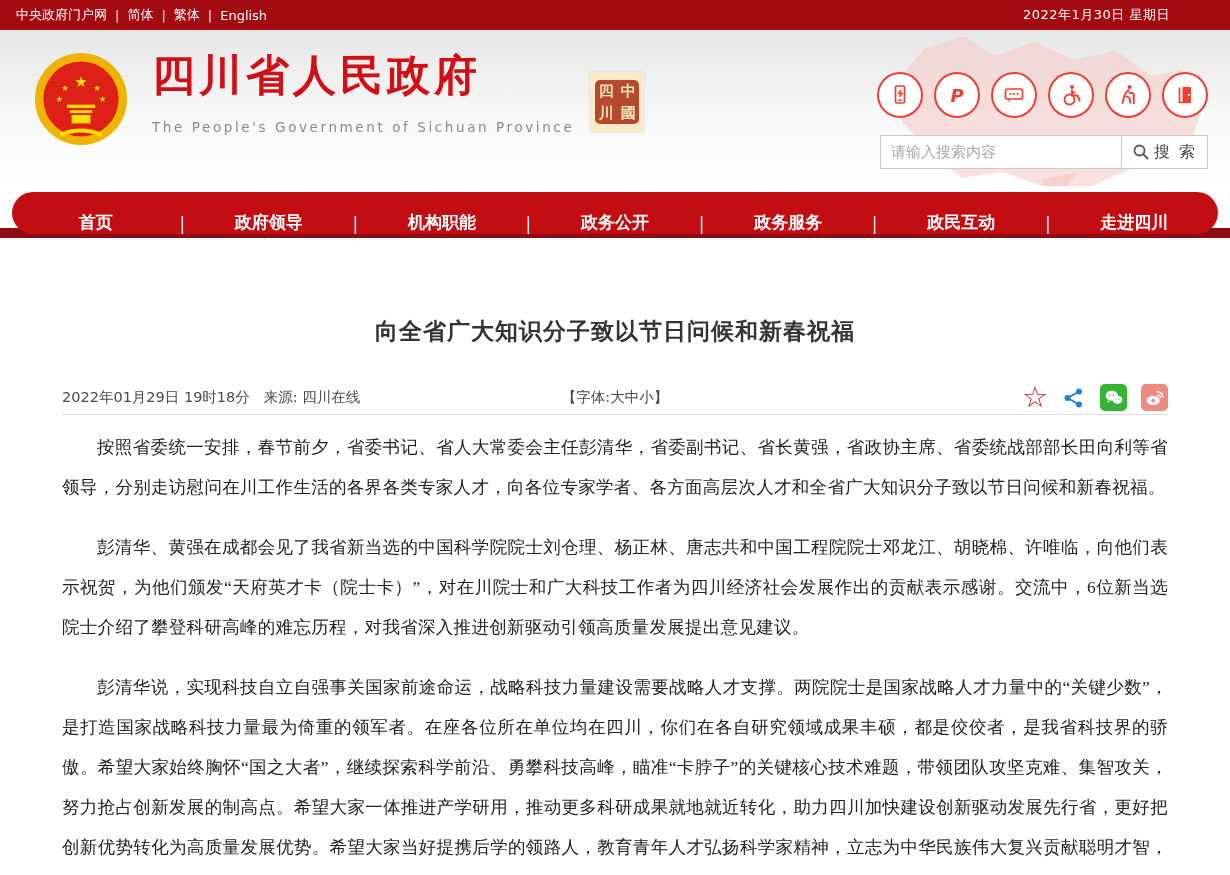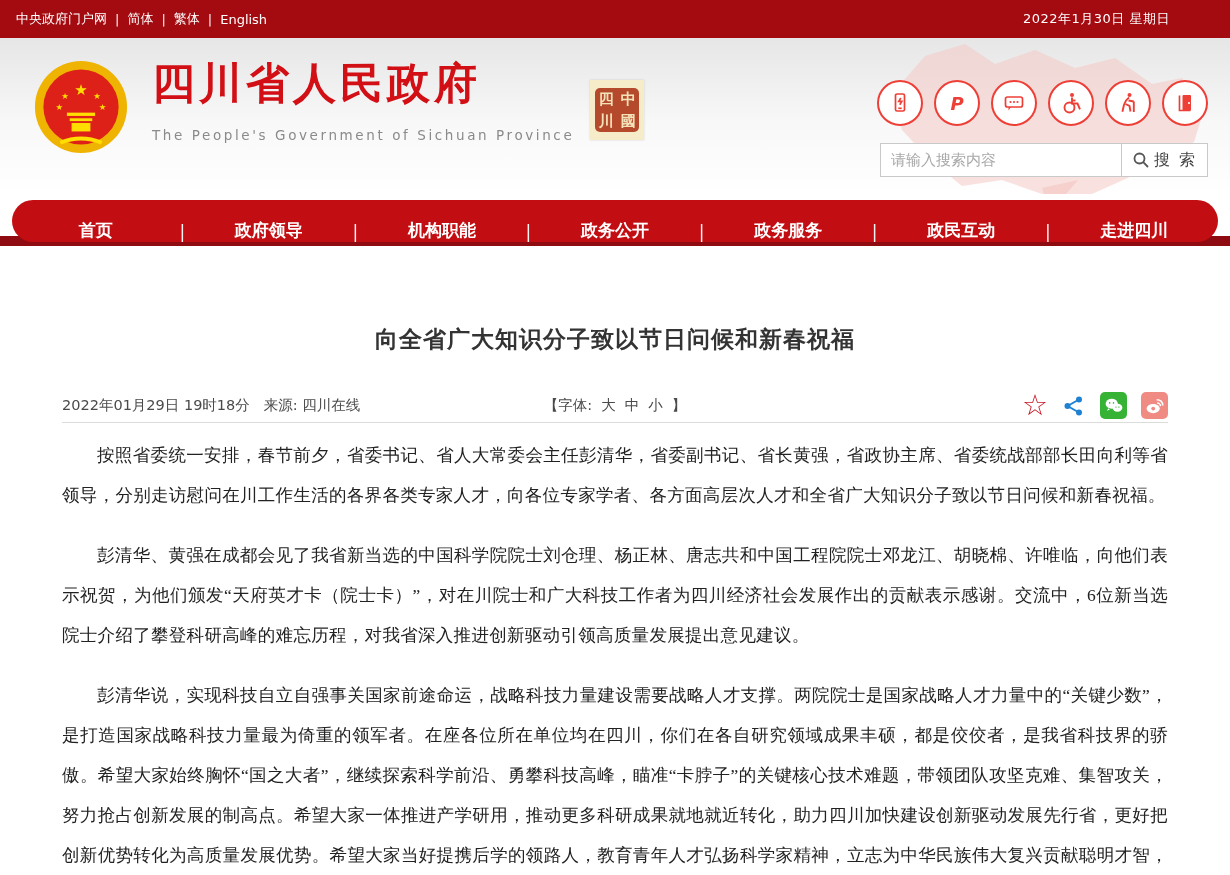--- a/index.html
+++ b/index.html
@@ -1,20 +1,20 @@
 <!DOCTYPE html>
 <html><head>
 <meta charset="utf-8">
 <style>
   * { margin:0; padding:0; box-sizing:border-box; }
   html, body { width:1230px; height:875px; overflow:hidden; background:#fff;
     font-family:"DejaVu Sans","Liberation Sans",sans-serif; }
 
   
-  .topbar { height:38px; background:#a40b11; color:#fff; display:flex;
+  .topbar { height:30px; background:#a40b11; color:#fff; display:flex;
     align-items:center; justify-content:space-between; padding:0 16px; font-size:13px; }
   .topbar-left { display:flex; align-items:center; }
   .topbar-left a { color:#fff; text-decoration:none; cursor:pointer; }
   .tb-sep { margin:0 8px; opacity:.95; }
   .topbar-date { padding-right:44px; letter-spacing:.5px; }
 
   
   .header { position:relative; height:156px; overflow:hidden;
     background:linear-gradient(#e6e6e6, #f8f8f8 55%, #ffffff); }
   .map-bg { position:absolute; right:0; top:0; pointer-events:none; }
@@ -50,21 +50,21 @@
   .nav-item { flex:1; text-align:center; cursor:pointer; white-space:nowrap; }
   .nav-sep { font-weight:normal; opacity:.95; }
 
   
   .article { padding:36px 62px 0; }
   .a-title { text-align:center; font-size:23px; color:#333; font-weight:bold; letter-spacing:1px; }
   .a-title.l2 { margin-top:30px; }
   .meta { margin-top:36px; display:flex; align-items:center; border-bottom:1px solid #dcdcdc;
     padding-bottom:2px; font-size:14.5px; color:#4a4a4a; }
   .meta-left { flex:1; display:flex; gap:14px; }
-  .meta-center { flex:0 0 auto; display:flex; gap:9px; align-items:center; }
+  .meta-center { flex:0 0 auto; display:flex; gap:0; align-items:center; }
   .meta-center .fsz { cursor:pointer; }
   .meta-right { flex:1; display:flex; justify-content:flex-end; align-items:center; gap:14px; }
   .fav-star { font-size:29px; color:#c71622; line-height:1; cursor:pointer; }
   .share-app { width:27px; height:27px; border-radius:5px; display:flex; align-items:center;
     justify-content:center; cursor:pointer; }
   .share-app.wechat { background:#36b335; }
   .share-app.weibo { background:#f08b84; }
   .share-generic { cursor:pointer; display:flex; }
 
   .body-text { margin-top:12px; font-size:17.5px; color:#222; text-align:justify;

